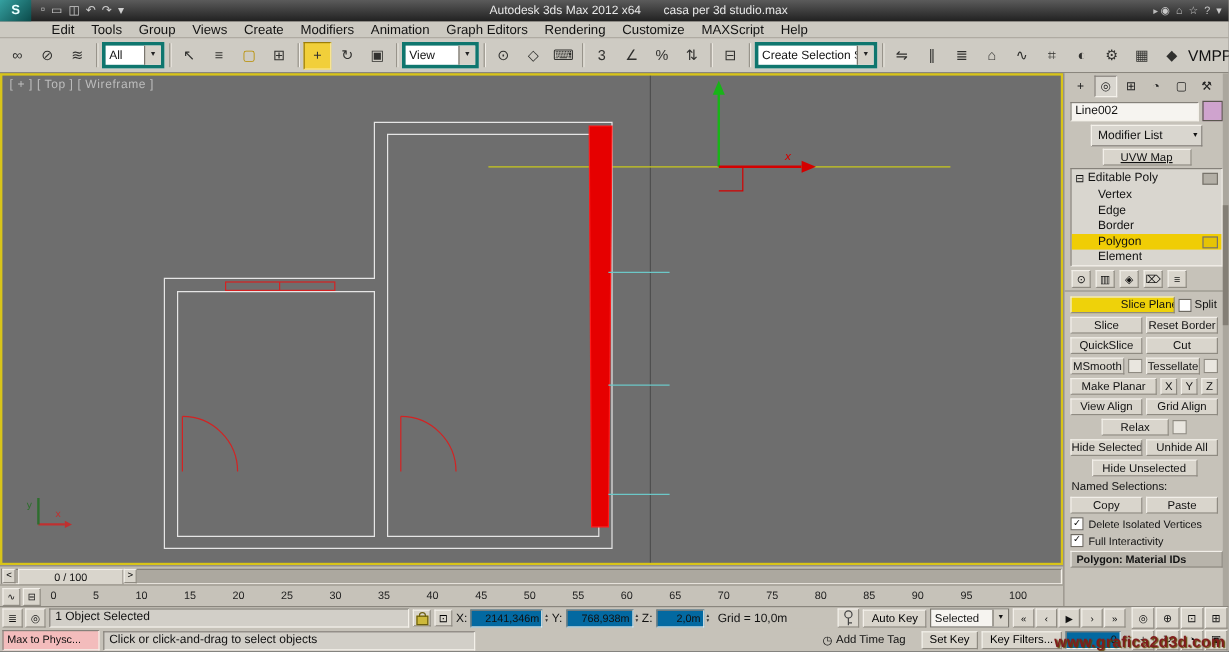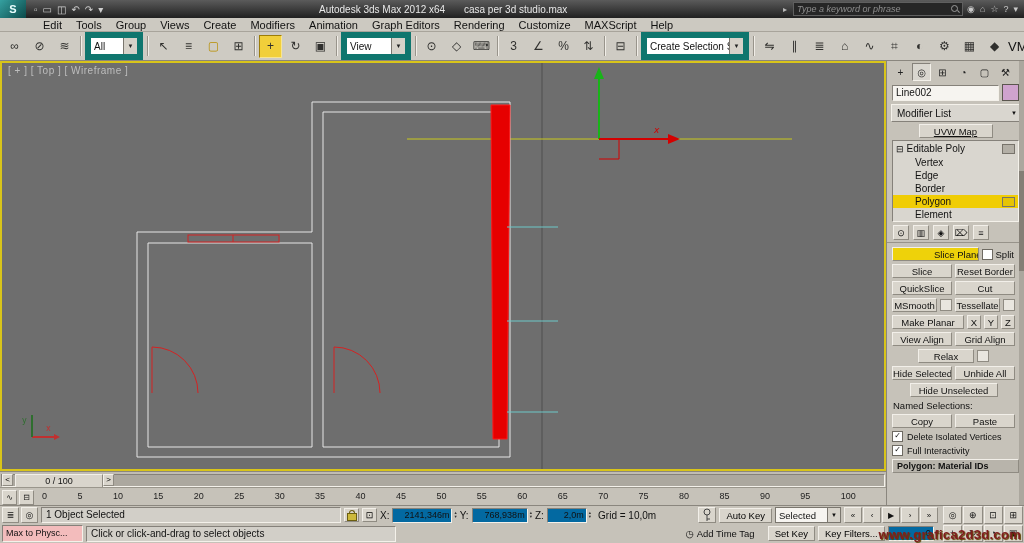--- a/index.html
+++ b/index.html
@@ -28,21 +28,21 @@
   .menubar{position:absolute;left:0;top:18px;width:1024px;height:14px;background:#ccc9c1;
     border-bottom:1px solid #a8a49b;display:flex;align-items:center;padding-left:36px;box-sizing:border-box;font-size:11px;}
   .mitem{padding:0 7px;height:14px;line-height:14px;cursor:default;}
   
   .toolbar{position:absolute;left:0;top:32px;width:1024px;height:29px;background:#cecbc3;
     border-bottom:1px solid #8a867e;display:flex;align-items:center;padding:0 3px;box-sizing:border-box;gap:2px;}
   .tbbtn{width:21px;height:21px;display:flex;align-items:center;justify-content:center;font-size:12px;
     color:#30302e;border:1px solid transparent;cursor:default;flex:0 0 auto;}
   .tbbtn.active{background:#f1cf3a;border-color:#9c7d08 #f8e590 #f8e590 #9c7d08;}
   .tbbtn.gold{color:#b88f00;}
-  .tbdd{height:16px;background:#fff;border:6px solid #0f766e;display:flex;align-items:center;flex:0 0 auto;}
+  .tbdd{height:16px;background:#fff;border:3px solid #0f766e;display:flex;align-items:center;flex:0 0 auto;}
   .tbdd .val{flex:1;padding:0 3px;font-size:10px;white-space:nowrap;overflow:hidden;}
   .tbdd .arr{width:13px;height:100%;background:#d6d2c9;border-left:1px solid #7a766e;
     font-size:6px;display:flex;align-items:center;justify-content:center;color:#222;}
   .sep{width:1px;height:20px;background:#98948b;box-shadow:1px 0 0 #f0ede7;margin:0 2px;flex:0 0 auto;}
   .vm-label{margin-left:auto;margin-right:6px;font-size:13px;color:#111;}
   
   .viewport{position:absolute;left:0;top:61px;width:886px;height:410px;background:#6e6e6e;
     border:2px solid #d8c419;box-sizing:border-box;}
   .viewport svg{position:absolute;left:0;top:0;}
   .vplabel{position:absolute;left:6px;top:2px;color:#bdbdbd;font-size:10px;letter-spacing:.5px;}
@@ -50,21 +50,21 @@
   .panel{position:absolute;left:886px;top:61px;width:138px;height:444px;background:#c6c2b9;
     border-left:1px solid #8a867e;box-sizing:border-box;overflow:hidden;}
   .ptabs{display:flex;gap:2px;padding:2px 4px;height:18px;align-items:center;}
   .ptab{width:17px;height:16px;display:flex;align-items:center;justify-content:center;font-size:10px;
     color:#222;border:1px solid transparent;}
   .ptab.active{background:#d9d6cf;border-color:#85817a #f4f1ea #f4f1ea #85817a;}
   .namerow{display:flex;gap:3px;padding:1px 5px;align-items:center;}
   .nameinput{flex:1;height:14px;line-height:14px;background:#f6f4f0;border:1px solid;
     border-color:#85817a #f4f1ea #f4f1ea #85817a;padding-left:3px;font-size:10px;}
   .swatch{width:15px;height:15px;background:#cfa3ce;border:1px solid #5a564e;}
-  .modlist{margin:2px 4px;height:16px;background:#d9d6cf;border:1px solid;
+  .modlist{margin:2px 22px;height:16px;background:#d9d6cf;border:1px solid;
     border-color:#f4f1ea #85817a #85817a #f4f1ea;display:flex;align-items:center;padding:0 2px 0 5px;font-size:10px;}
   .modlist .dda{margin-left:auto;font-size:6px;}
   .uvwrow{display:flex;justify-content:center;margin:2px 0;text-decoration:underline;}
   .pbtn{height:14px;line-height:13px;text-align:center;background:#d9d5cc;border:1px solid;
     border-color:#f2efe9 #8f8b82 #8f8b82 #f2efe9;font-size:9.5px;color:#111;cursor:default;
     font-family:"Liberation Sans",sans-serif;padding:0;overflow:hidden;white-space:nowrap;}
   .pbtn.yellow{background:#eed20a;padding-left:41px;}
   .uvw{width:74px;}
   .stack{margin:2px 5px;height:80px;background:#d9d6cf;border:1px solid;
     border-color:#85817a #f4f1ea #f4f1ea #85817a;overflow:hidden;font-size:10px;}
@@ -163,24 +163,20 @@
         <span>↷</span>
         <span>▾</span>
       </div>
     <div class="tb-spacer"></div>
     <div class="tb-title">
       <span>Autodesk 3ds Max 2012 x64</span>
       <span class="doc">casa per 3d studio.max</span>
     </div>
     <div class="tb-spacer"></div>
     <span class="tb-arrow">▸</span>
-    <div class="search">
-      <input placeholder="Type a keyword or phrase" style="">
-      <span class="mag"></span>
-    </div>
     <div class="tb-right" id="tb-right">
         <span>◉</span>
         <span>⌂</span>
         <span>☆</span>
         <span>?</span>
         <span>▾</span>
       </div>
   </div>
 
   <div class="menubar" id="menubar">

